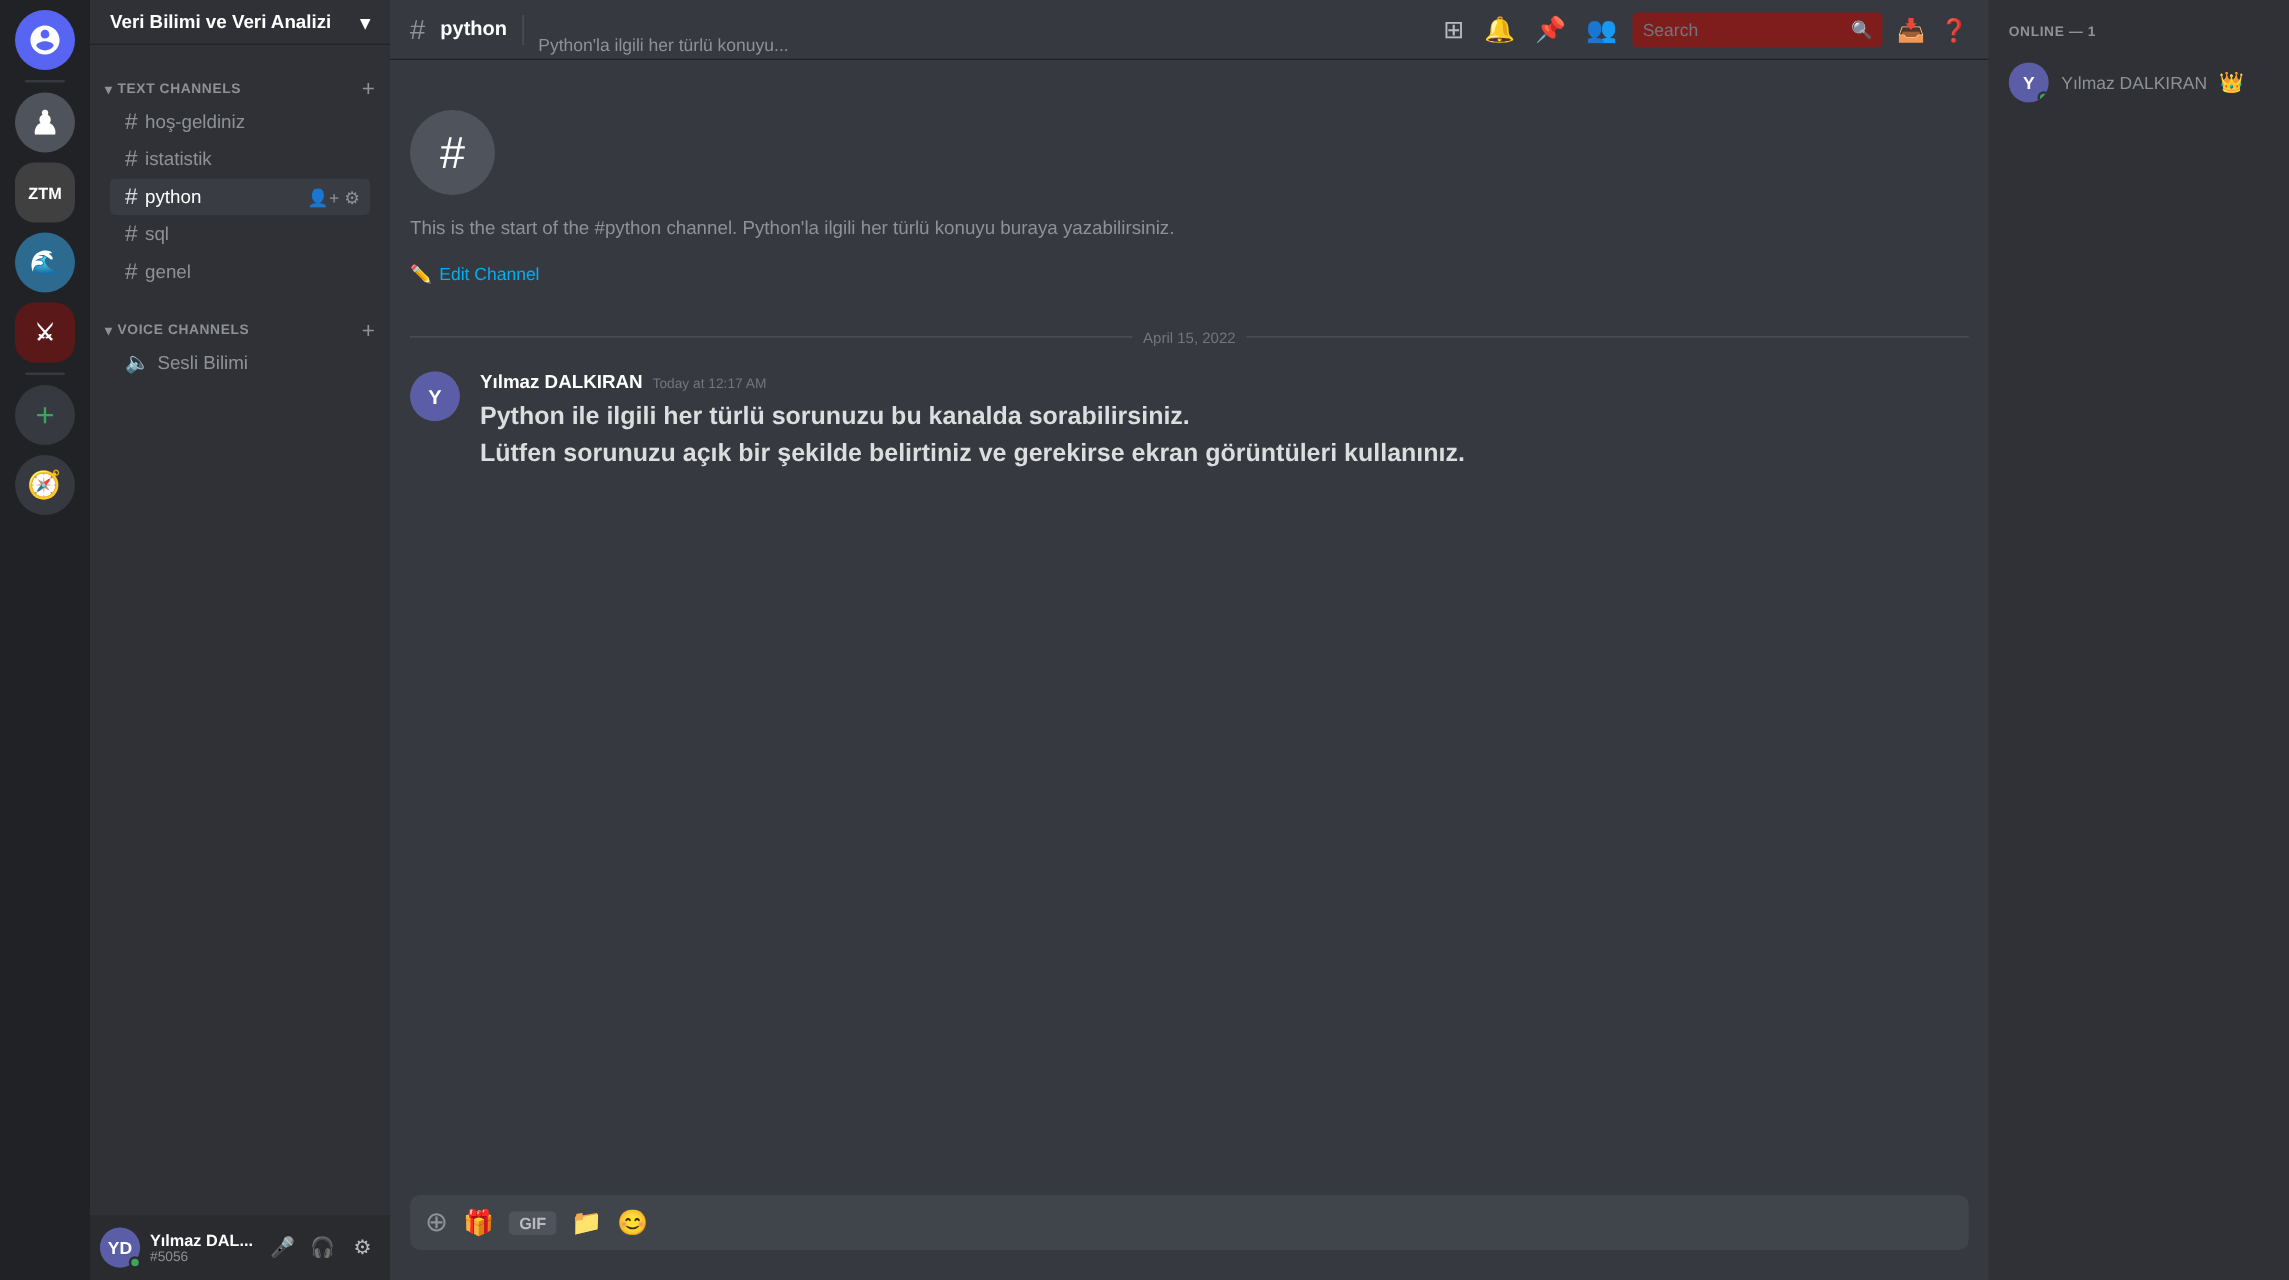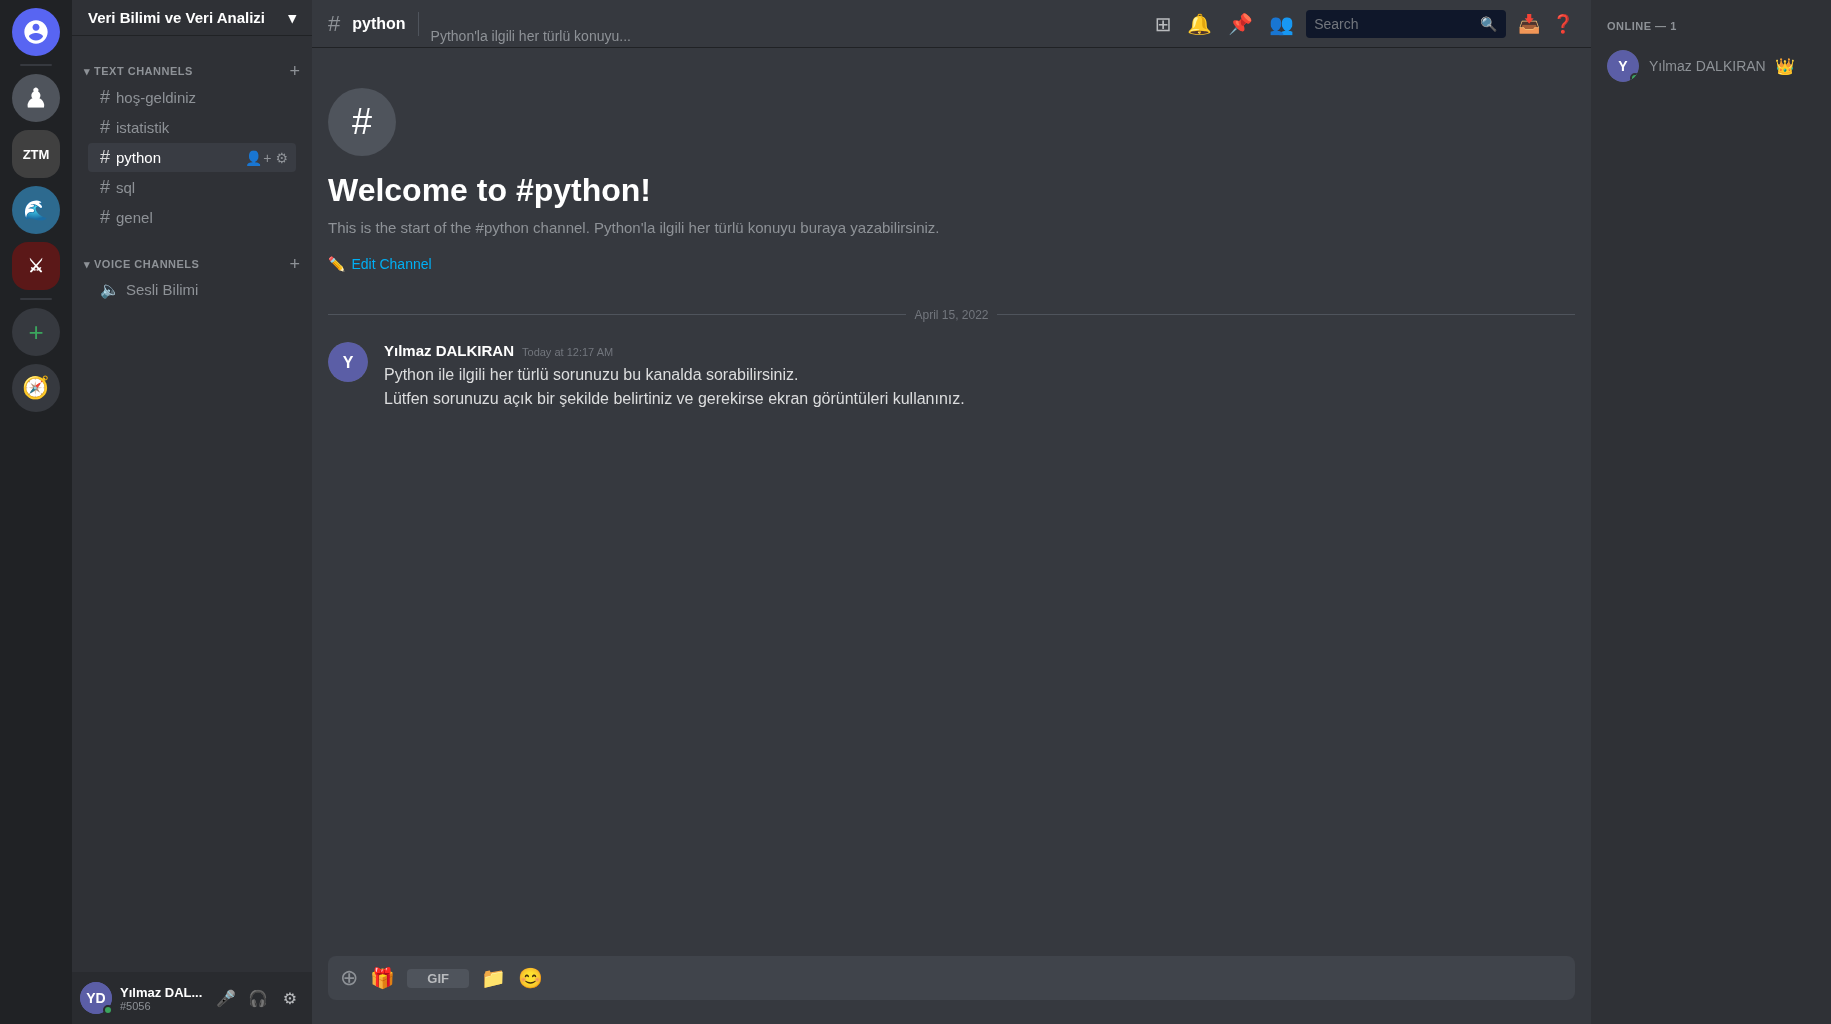--- a/index.html
+++ b/index.html
@@ -169,21 +169,21 @@
     }
     .channel-header-hash { font-size: 22px; color: #8e9297; }
     .channel-header-name { font-weight: 700; font-size: 16px; color: #fff; }
     .channel-header-divider { width: 1px; height: 24px; background: #4f545c; }
     .channel-header-desc { font-size: 14px; color: #8e9297; flex: 1; white-space: nowrap; overflow: hidden; text-overflow: ellipsis; margin-top: 24px; }
     .header-icons { display: flex; align-items: center; gap: 16px; color: #b9bbbe; }
     .header-icon { font-size: 20px; cursor: pointer; }
     .search-bar {
       display: flex;
       align-items: center;
-      background: #0f172a;
+      background: #7f1d1d;
       border-radius: 4px;
       padding: 0 8px;
       width: 200px;
       height: 28px;
       gap: 8px;
       cursor: text;
     }
     .search-bar input {
       background: transparent;
       border: none;
@@ -257,21 +257,21 @@
       justify-content: center;
       font-size: 18px;
       color: #fff;
       flex-shrink: 0;
       overflow: hidden;
     }
     .message-content { flex: 1; }
     .message-header { display: flex; align-items: baseline; gap: 8px; margin-bottom: 4px; }
     .message-author { font-weight: 600; color: #fff; font-size: 15px; }
     .message-timestamp { font-size: 11px; color: #72767d; }
-    .message-text { font-size: 16px; color: #dcddde; line-height: 1.5; }
+    .message-text { font-size: 20px; color: #dcddde; line-height: 1.5; font-weight: bold; }
 
     
     .message-input-area {
       padding: 0 16px 24px 16px;
       flex-shrink: 0;
     }
     .message-input-box {
       background: #40444b;
       border-radius: 8px;
       display: flex;
@@ -465,21 +465,20 @@
     </div>
     <span class="header-icon" title="Inbox" style="font-size:18px;">📥</span>
     <span class="header-icon" title="Help" style="font-size:18px;">❓</span>
   </div>
 
   <div class="chat-area">
     <div class="channel-welcome">
       <div class="welcome-icon">
         <span style="font-size:36px; color:#fff;">#</span>
       </div>
-      <div class="welcome-title">Welcome to #python!</div>
       <div class="welcome-desc">This is the start of the #python channel. Python'la ilgili her türlü konuyu buraya yazabilirsiniz.</div>
       <div class="edit-channel-btn">
         <span>✏️</span>
         <span>Edit Channel</span>
       </div>
     </div>
 
     <div class="date-divider">
       <span>April 15, 2022</span>
     </div>
@@ -502,21 +501,21 @@
         </div>
       </div>
     </div>
   </div>
 
   <div class="message-input-area">
     <div class="message-input-box">
       <span class="input-add-btn">⊕</span>
       <div class="input-actions">
         <span class="input-action" title="Send a Gift">🎁</span>
-        <span class="input-action" title="GIF" style="font-size:13px; font-weight:700; color:#b9bbbe; background:#4f545c; padding:2px 20px; border-radius:4px;">GIF</span>
+        <span class="input-action" title="GIF" style="font-size:13px; font-weight:700; color:#b9bbbe; background:#4f545c; padding:2px 8px; border-radius:4px;">GIF</span>
         <span class="input-action" title="Upload File">📁</span>
         <span class="input-action" title="Emoji">😊</span>
       </div>
     </div>
   </div>
 </div>
 
 <div class="members-sidebar">
   <div class="members-section-title">ONLINE — 1</div>
   <div class="member-item">

